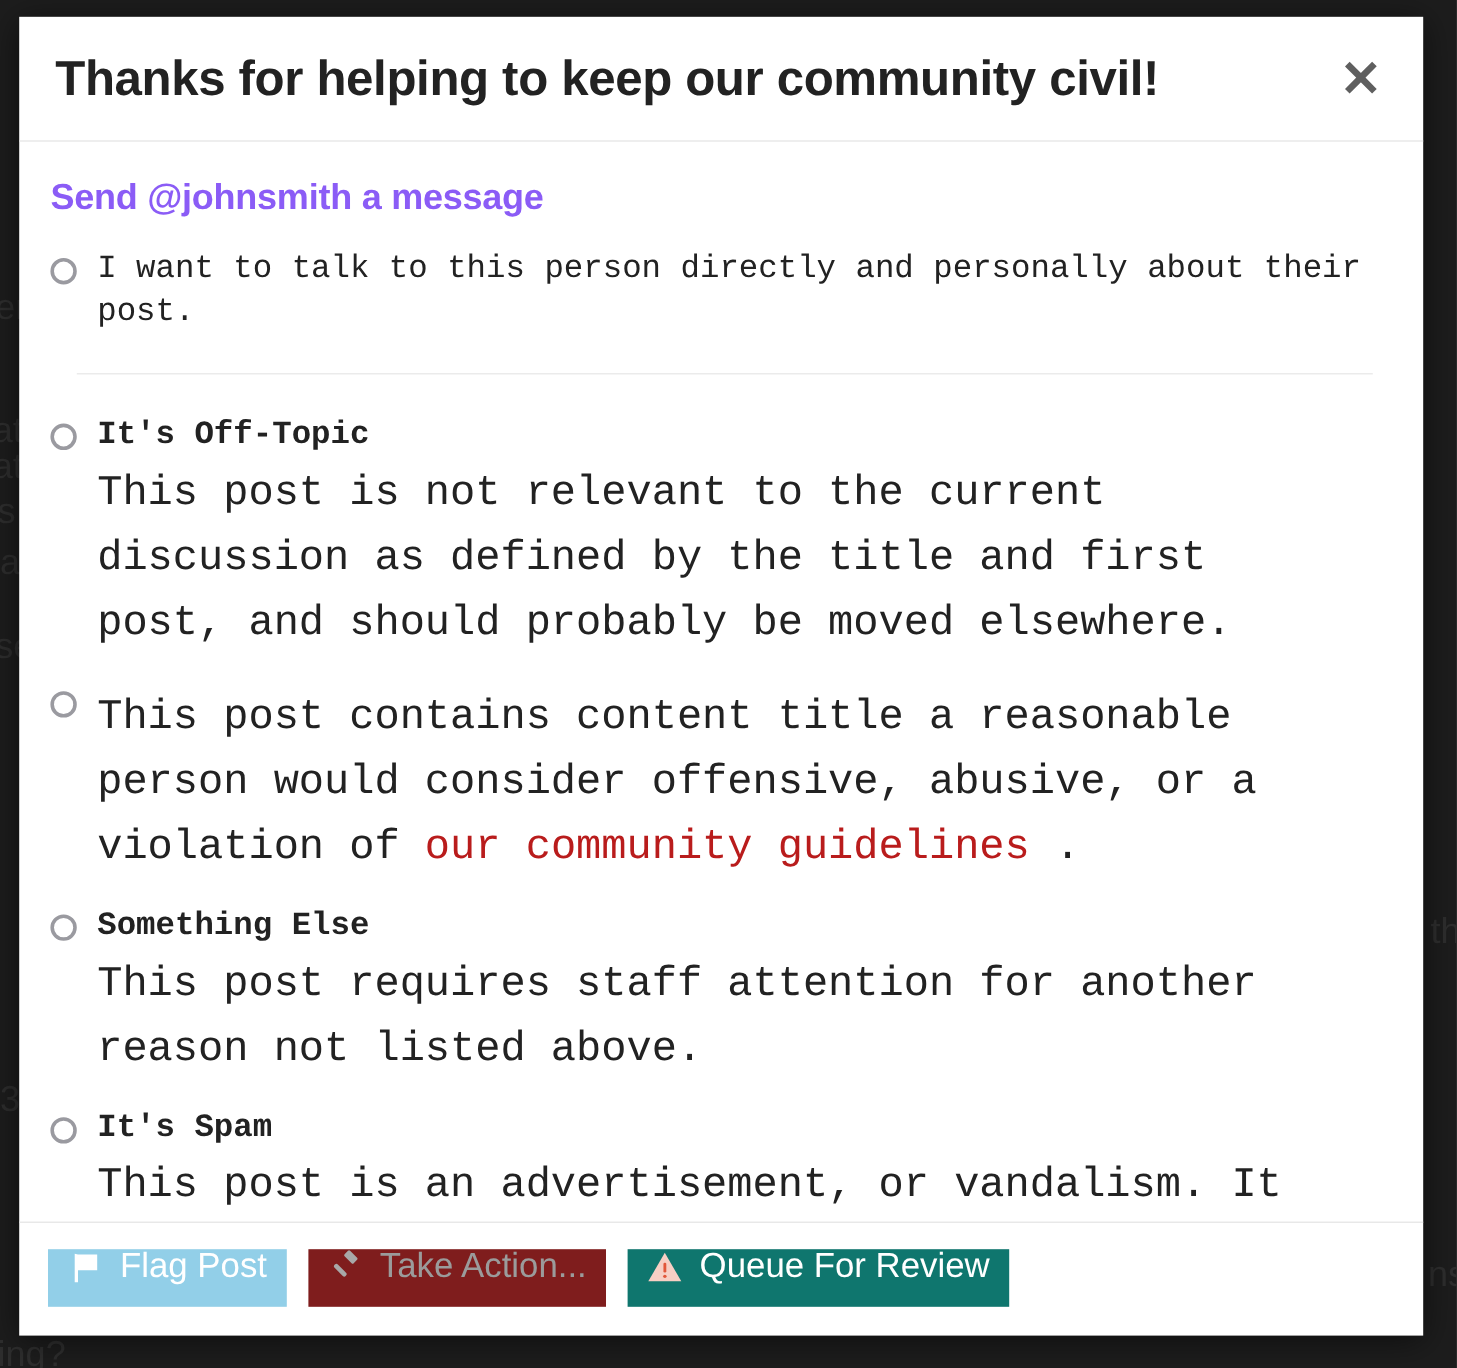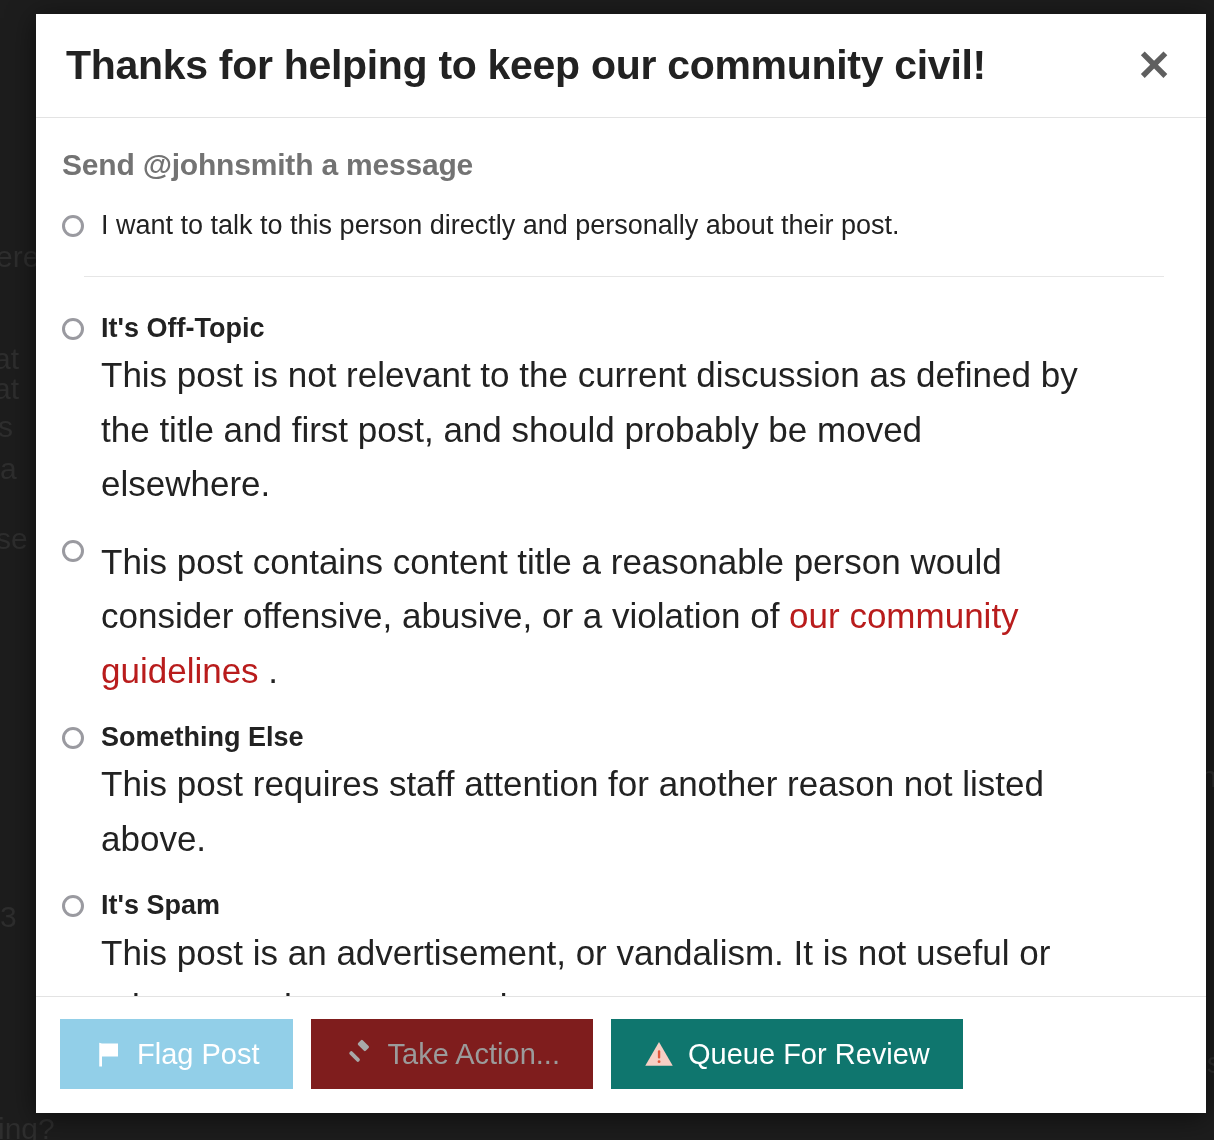--- a/index.html
+++ b/index.html
@@ -25,21 +25,21 @@
     position: absolute;
     color: #2e2e2e;
     font-size: 30px;
     font-family: "Liberation Sans", sans-serif;
     white-space: nowrap;
   }
 
   
   .modal {
     position: absolute;
-    left: 36px;
+    left: 16px;
     top: 14px;
     width: 1170px;
     height: 1099px;
     background: #ffffff;
     display: flex;
     flex-direction: column;
     box-shadow: 0 4px 26px rgba(0,0,0,0.55);
   }
 
   
@@ -79,30 +79,31 @@
 
   
   .modal-body {
     flex: 1 1 auto;
     padding: 30px 28px 0 26px;
     overflow: hidden;
   }
   .section-title {
     font-size: 30px;
     font-weight: bold;
-    color: #737373;
+    color: #8b5cf6;
     margin: 0 0 26px 0;
     letter-spacing: -0.2px;
   }
   .section-title.second { margin-top: 0; margin-bottom: 24px; }
 
   .option-row {
     display: flex;
     align-items: flex-start;
     margin-bottom: 4px;
+    font-family: Liberation Mono, monospace;
   }
   .radio {
     flex: 0 0 auto;
     width: 22px;
     height: 22px;
     border-radius: 50%;
     border: 3px solid #9a9aa0;
     background: #ffffff;
     margin-top: 7px;
     margin-right: 17px;
@@ -140,24 +141,23 @@
   .modal-footer {
     flex: 0 0 auto;
     border-top: 1px solid #e3e3e3;
     padding: 22px 26px 24px 24px;
     display: flex;
     align-items: center;
     gap: 18px;
   }
   .btn {
     display: inline-flex;
-    align-items: center;
     gap: 14px;
-    height: 70px;
-    padding: 0 33px;
+    height: 48px;
+    padding: 0 16px;
     border: none;
     font-size: 29px;
     font-family: "Liberation Sans", sans-serif;
     cursor: pointer;
     line-height: 1;
     white-space: nowrap;
   }
   .btn svg { flex: 0 0 auto; display: block; }
   .btn-flag { background: #92cfe8; color: #ffffff; }
   .btn-action { background: #7f1d1d; color: #9b9b9b; cursor: default; }

